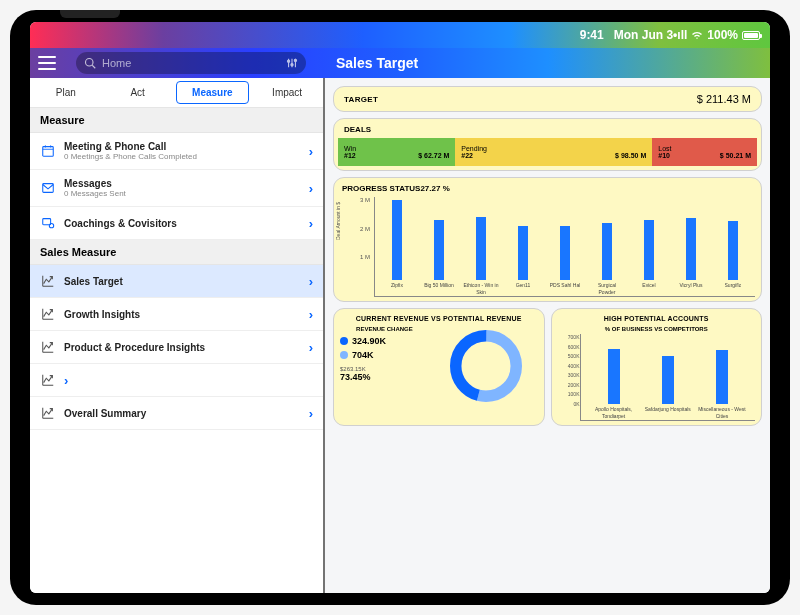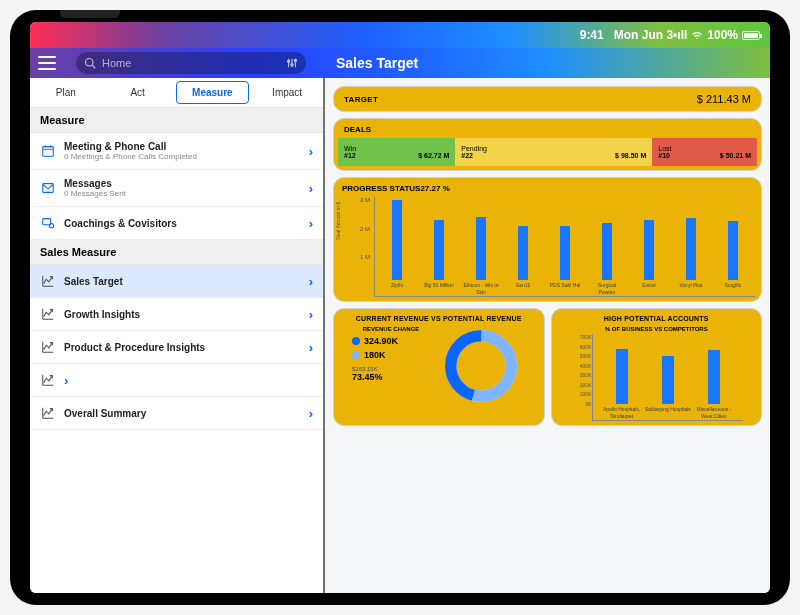--- a/index.html
+++ b/index.html
@@ -28,21 +28,21 @@
 .list-item.selected{background:#dce9ff}
 .item-icon{width:16px;height:16px;flex-shrink:0;display:flex;align-items:center;justify-content:center}
 .item-text{flex:1;display:flex;flex-direction:column}
 .item-title{font-size:10px;font-weight:600;color:#222}
 .item-sub{font-size:8px;color:#888}
 .chevron{color:#0a66ff;font-size:13px;font-weight:700}
 .main{flex:1;background:#f5f6f8;overflow-y:auto;padding:8px;display:flex;flex-direction:column;gap:6px}
 .quarter-row{display:flex;justify-content:space-between;align-items:center;padding:2px 4px}
 .quarter-title{font-size:11px;font-weight:700}
 .quarter-sub{font-size:7px;color:#666}
-.card{background:#eab308;border:1px solid #d0d0d0;border-radius:11px}
+.card{background:#fef9c3;border:1px solid #d0d0d0;border-radius:11px}
 .target-card{display:flex;justify-content:space-between;align-items:center;padding:6px 10px}
 .target-label{font-size:8px;font-weight:700;letter-spacing:0.3px}
 .target-value{font-size:11px;font-weight:400}
 .deals-card{padding:4px}
 .deals-header{font-size:8px;font-weight:700;padding:2px 6px}
 .deals-row{display:flex;height:28px;margin-top:2px}
 .deal-seg{display:flex;flex-direction:column;justify-content:center;padding:2px 6px;font-size:7px}
 .deal-seg .top{display:flex;justify-content:space-between}
 .deal-seg .bot{display:flex;justify-content:space-between;font-weight:600}
 .seg-win{background:#6fc24a;flex:0 0 28%}
@@ -51,21 +51,21 @@
 .progress-card{padding:4px 6px}
 .progress-header{display:flex;justify-content:flex-start;font-size:8px;font-weight:700;padding:2px 2px 4px}
 .bar-chart{height:100px;display:flex;gap:4px}
 .y-axis{width:30px;display:flex;flex-direction:column;justify-content:space-between;align-items:flex-end;font-size:6px;color:#555;padding-bottom:14px;position:relative}
 .y-label{position:absolute;left:-2px;top:50%;transform:rotate(-90deg) translateX(10px);transform-origin:left;font-size:5px;color:#555;white-space:nowrap}
 .bars{flex:1;display:flex;align-items:flex-end;justify-content:space-around;gap:6px;border-left:1px solid #888;border-bottom:1px solid #888;padding:0 4px;position:relative}
 .bar-wrap{display:flex;flex-direction:column;align-items:center;gap:2px;flex:1}
 .bar{width:10px;background:#1976ff}
 .bar-label{font-size:5px;color:#444;text-align:center;height:14px;line-height:7px;overflow:hidden}
 .bottom-row{display:flex;gap:6px}
-.half-card{flex:1;padding:4px 18px}
+.half-card{flex:1;padding:4px 6px}
 .half-title{font-size:7px;font-weight:700;text-align:center;padding:2px 0 4px;letter-spacing:0.2px}
 .rev-body{display:flex;gap:6px}
 .rev-left{flex:0 0 45%;display:flex;flex-direction:column;gap:4px}
 .rev-sub{font-size:6px;font-weight:700;text-align:center}
 .rev-item{display:flex;align-items:center;gap:4px;font-size:9px;font-weight:700}
 .dot{width:8px;height:8px;border-radius:50%}
 .rev-foot{font-size:6px;color:#555;margin-top:2px}
 .rev-pct{font-size:9px;font-weight:700}
 .donut-wrap{flex:1;display:flex;align-items:center;justify-content:center}
 .donut{width:80px;height:80px}
@@ -351,21 +351,21 @@
             <div class="half-title">CURRENT REVENUE VS POTENTIAL REVENUE</div>
             <div class="rev-body">
               <div class="rev-left">
                 <div class="rev-sub">REVENUE CHANGE</div>
                 <div class="rev-item">
                     <span class="dot" style="background:#0a66ff"></span>
                     <span>324.90K</span>
                   </div>
                 <div class="rev-item">
                     <span class="dot" style="background:#7fb5ff"></span>
-                    <span>180K</span>
+                    <span>704K</span>
                   </div>
                 <div>
                   <div class="rev-foot">$263.15K</div>
                   <div class="rev-pct">73.45%</div>
                 </div>
               </div>
               <div class="donut-wrap">
                 <svg class="donut" viewBox="0 0 42 42">
                   <circle cx="21" cy="21" r="15.9" fill="none" stroke="#e8e8e8" stroke-width="6"></circle>
                   <circle cx="21" cy="21" r="15.9" fill="none" stroke="#7fb5ff" stroke-width="6" stroke-dasharray="54 46" stroke-dashoffset="25"></circle>

